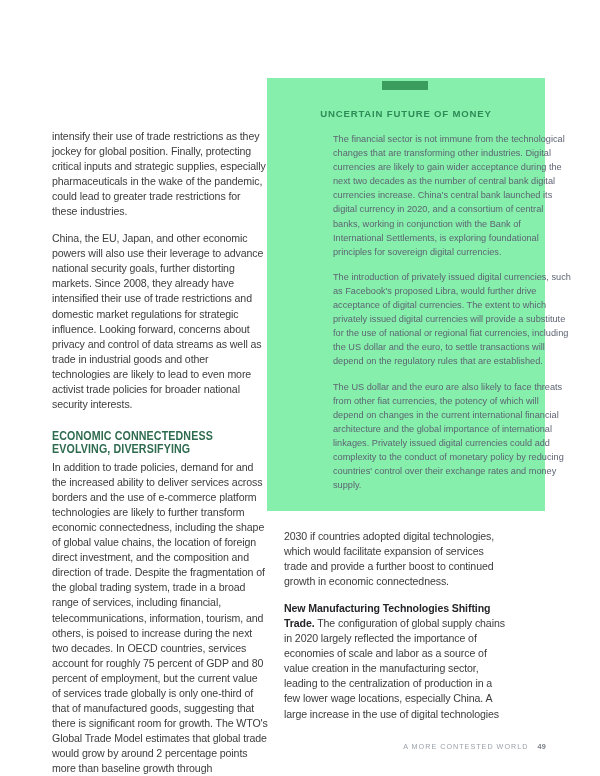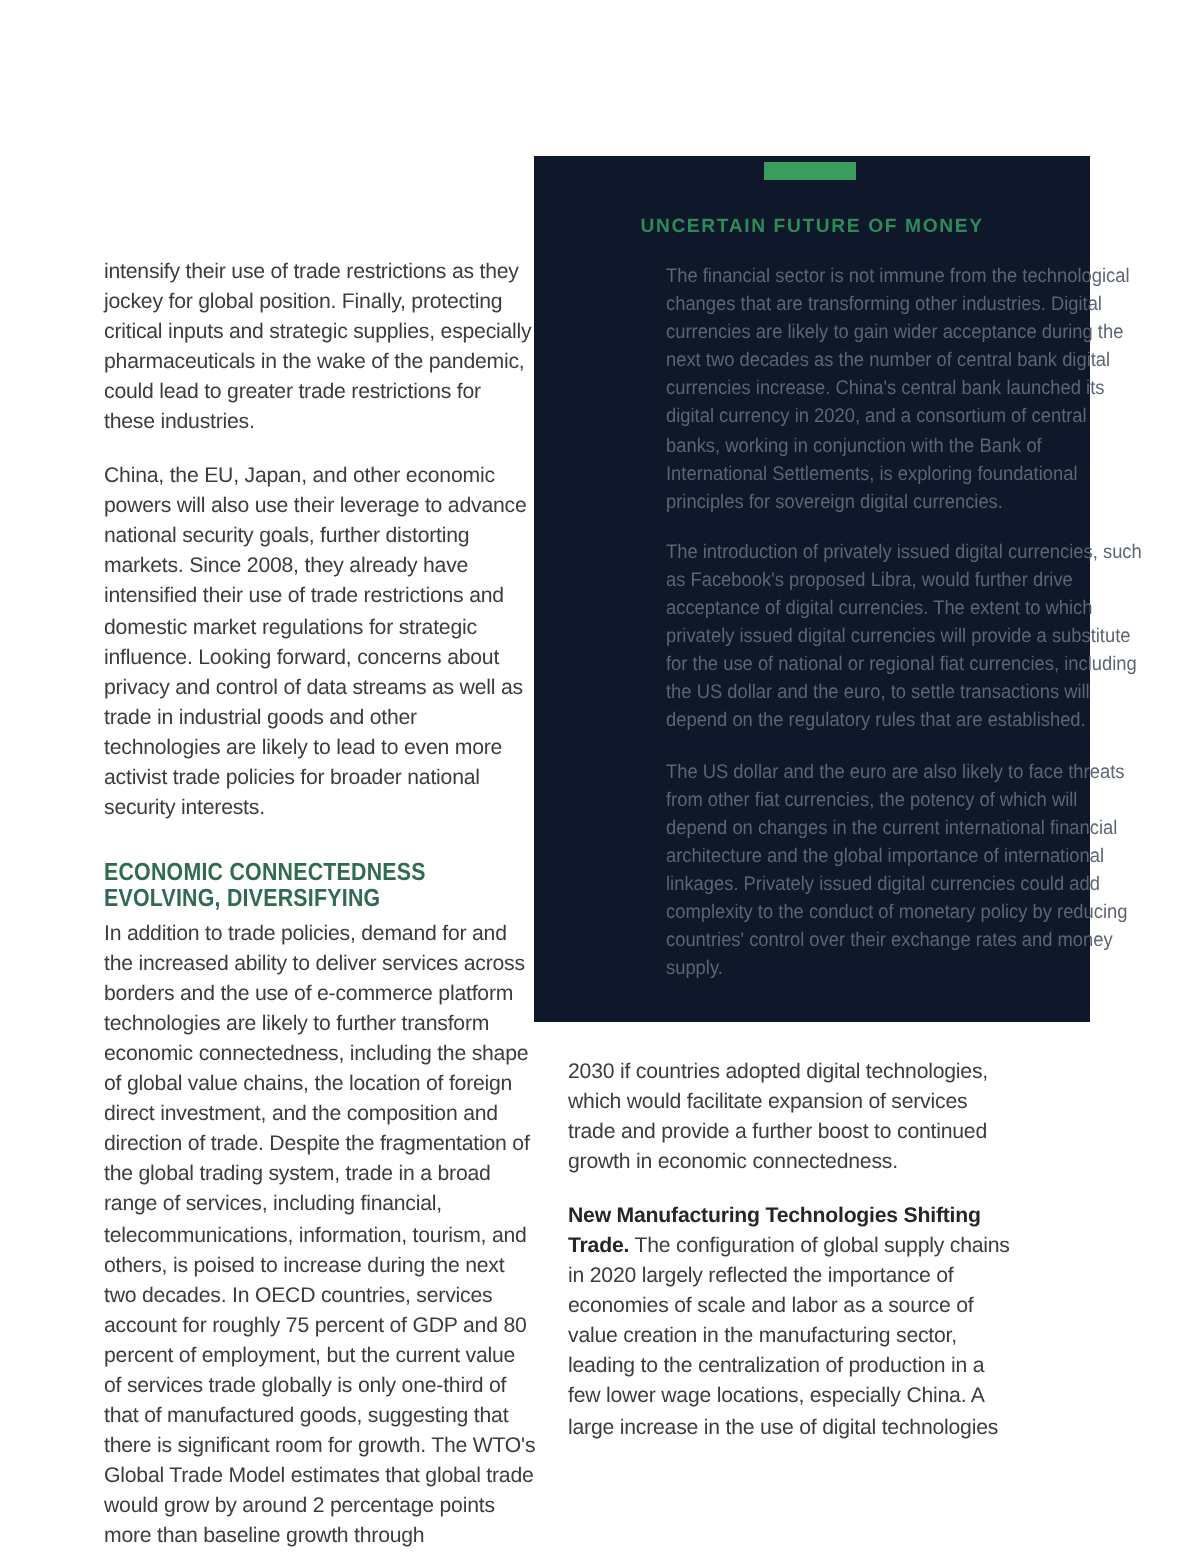--- a/index.html
+++ b/index.html
@@ -68,21 +68,21 @@
   }
   .section-head .hl { display: block; white-space: nowrap; }
 
   
   .sidebox {
     position: absolute;
     left: 267px;
     top: 78px;
     width: 278px;
     height: 433px;
-    background: #0f172a;
+    background: #86efac;
     box-sizing: border-box;
   }
   .sidebox-rule {
     position: absolute;
     left: 115px;
     top: 3px;
     width: 46px;
     height: 9px;
     background: #3a9c5d;
   }
@@ -161,14 +161,15 @@
       <p class="side-p">The introduction of privately issued digital currencies, such as Facebook's proposed Libra, would further drive acceptance of digital currencies. The extent to which privately issued digital currencies will provide a substitute for the use of national or regional fiat currencies, including the US dollar and the euro, to settle transactions will depend on the regulatory rules that are established.</p>
       <p class="side-p">The US dollar and the euro are also likely to face threats from other fiat currencies, the potency of which will depend on changes in the current international financial architecture and the global importance of international linkages. Privately issued digital currencies could add complexity to the conduct of monetary policy  by reducing countries' control over their exchange rates and money supply.</p>
     </div>
   </div>
 
   <div class="col-right">
     <p class="body-p">2030 if countries adopted digital technologies, which would facilitate expansion of services trade and provide a further boost to continued growth in economic connectedness.</p>
     <p class="body-p"><span class="lead-in">New Manufacturing Technologies Shifting Trade.</span><span> The configuration of global supply chains in 2020 largely reflected the importance of economies of scale and labor as a source of value creation in the manufacturing sector, leading to the centralization of production in a few lower wage locations, especially China. A large increase in the use of digital technologies</span></p>
   </div>
 
+  <div class="footer"><span>A MORE CONTESTED WORLD</span>   <span class="pageno">49</span></div>
 
 </div>
 
 </body></html>

